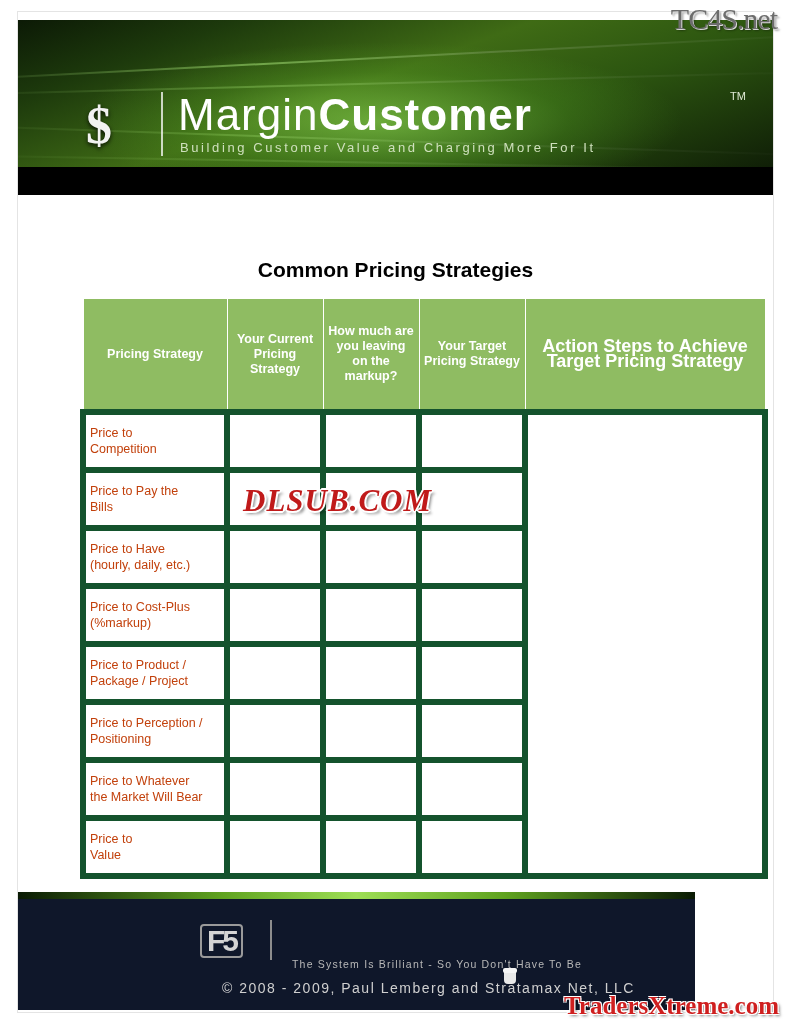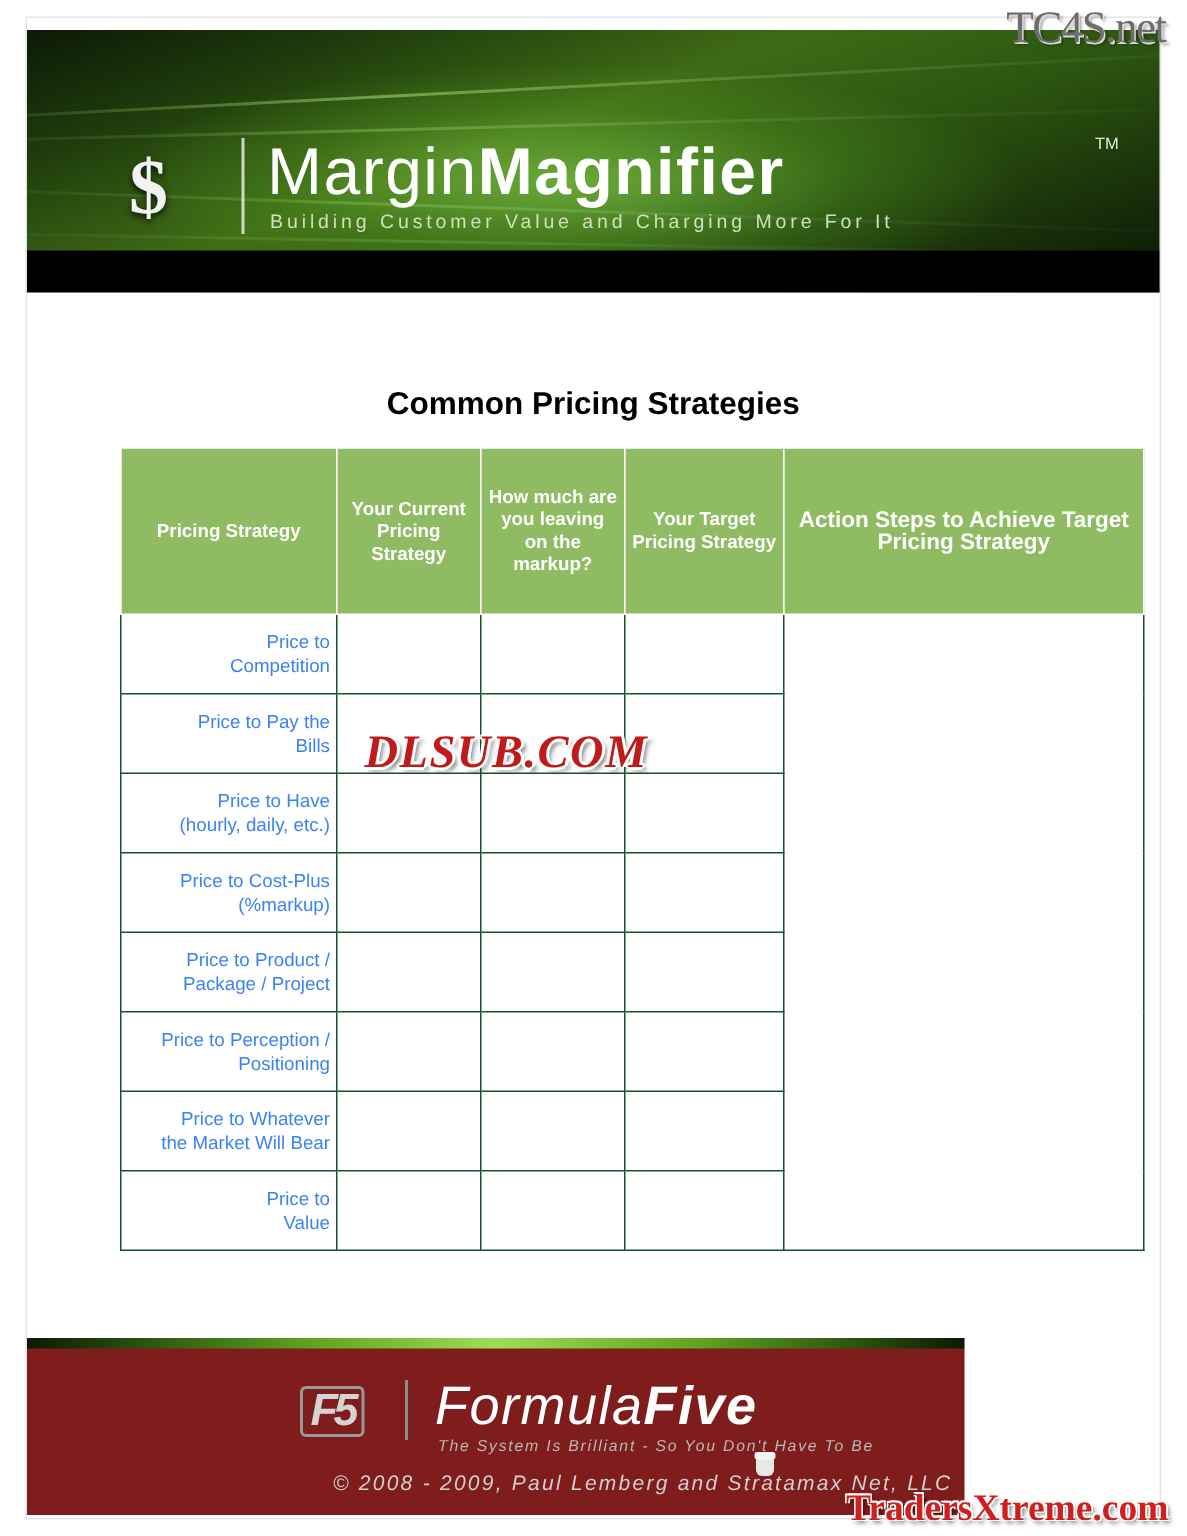--- a/index.html
+++ b/index.html
@@ -153,29 +153,29 @@
     color: #ffffff;
     font-size: 12.5px;
     font-weight: bold;
     line-height: 15px;
     padding: 6px 4px;
     border: 1px solid #ffffff;
     height: 98px;
     vertical-align: middle;
     text-align: center;
   }
-  table.pricing th.wide { font-size: 15px; }
+  table.pricing th.wide { font-size: 18px; }
   table.pricing td {
-    border: 1px solid #14532d;
+    border: 6px solid #14532d;
     height: 48px;
     font-size: 12.5px;
     line-height: 16px;
-    text-align: right;
+    text-align: left;
     vertical-align: middle;
-    color: #3b82f6;
+    color: #c2410c;
     padding: 2px 4px;
   }
   table.pricing td.blank { }
   col.c1 { width: 144px; }
   col.c2 { width: 96px; }
   col.c3 { width: 96px; }
   col.c4 { width: 106px; }
   col.c5 { width: 240px; }
 
   
@@ -195,25 +195,24 @@
       3px 3px 3px rgba(0,0,0,.45);
     z-index: 30;
     white-space: nowrap;
   }
 
   
   .footer {
     position: absolute;
     left: 0;
     bottom: 2px;
-    width: 625px;
+    width: 677px;
     height: 118px;
-    background: #7f1d1d;
+    background: #0f172a;
     overflow: hidden;
-    font-style: italic;
   }
   .footer:before {
     content: "";
     position: absolute;
     left: 0; top: 0;
     width: 100%;
     height: 7px;
     background: linear-gradient(90deg, #0a1a04 0%, #5fa21f 30%, #9ede55 50%, #5fa21f 72%, #0a1a04 100%);
   }
   .f5-mark {
@@ -317,21 +316,21 @@
 
   <div class="banner">
     <div class="streak s1"></div>
     <div class="streak s2"></div>
     <div class="streak s3"></div>
     <div class="streak s4"></div>
 
     <div class="logo-dollar">$</div>
     <div class="logo-divider"></div>
     <div class="logo-title">
-      <span class="light">Margin</span><span class="bold">Magnifier</span>
+      <span class="light">Margin</span><span class="bold">Customer</span>
     </div>
     <div class="logo-tm">TM</div>
     <div class="logo-tag">Building Customer Value and Charging More For It</div>
   </div>
 
   <div class="doc-title">Common Pricing Strategies</div>
 
   <table class="pricing">
     <colgroup>
       <col class="c1">
@@ -422,23 +421,20 @@
         <td class="blank"></td>
         <td class="blank"></td>
         <td class="blank"></td>
       </tr>
     </tbody>
   </table>
 
   <div class="footer">
     <div class="f5-mark">F5</div>
     <div class="f5-divider"></div>
-    <div class="f5-title">
-      <span class="thin">Formula</span><span class="bold">Five</span>
-    </div>
     <div class="f5-tag">The System Is Brilliant - So You Don't Have To Be</div>
     <div class="copyright">© 2008 - 2009, Paul Lemberg and Stratamax Net, LLC</div>
   </div>
 
 </div>
 
 <div class="cup-icon">
   <div class="body"></div>
   <div class="lid"></div>
 </div>

